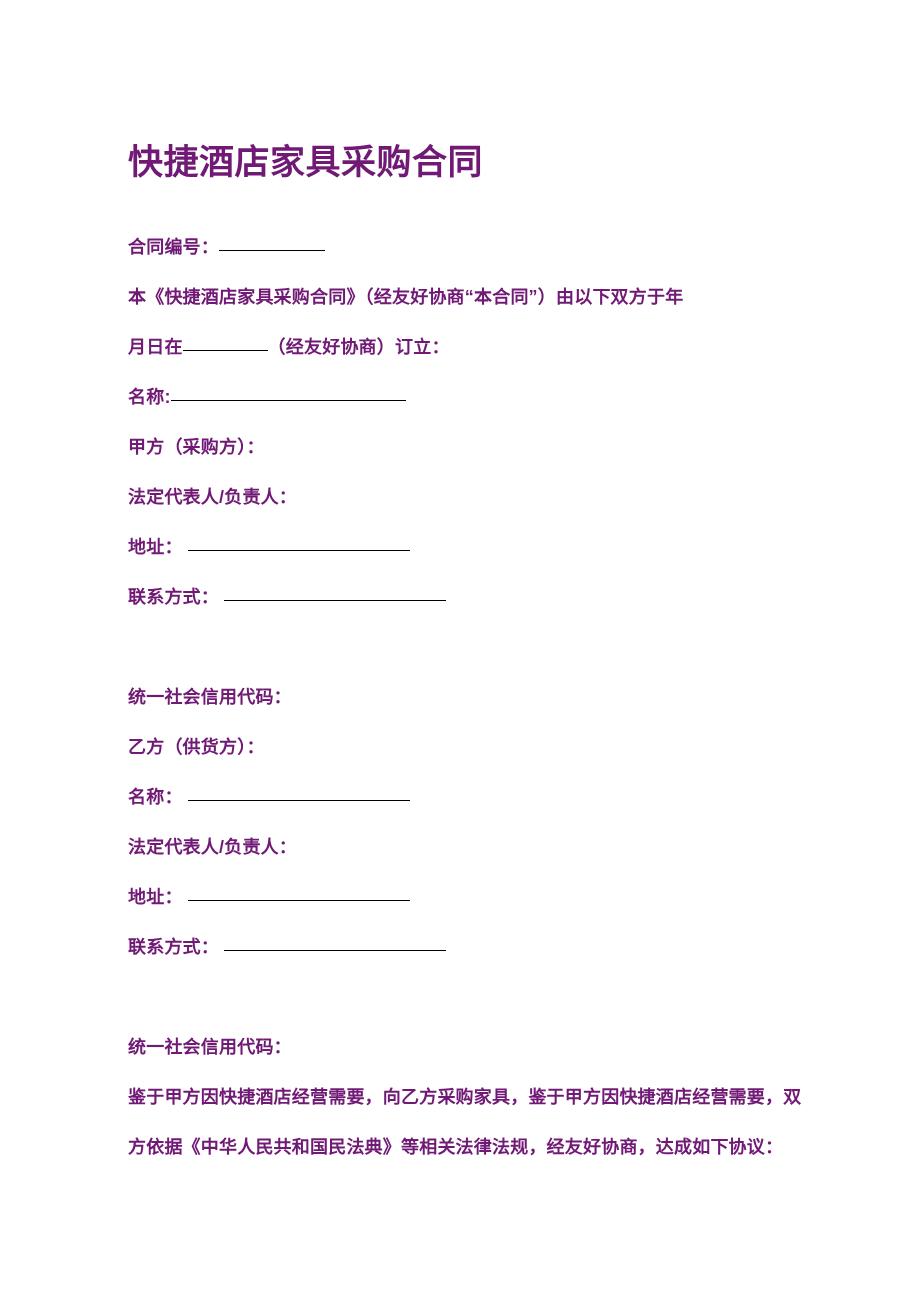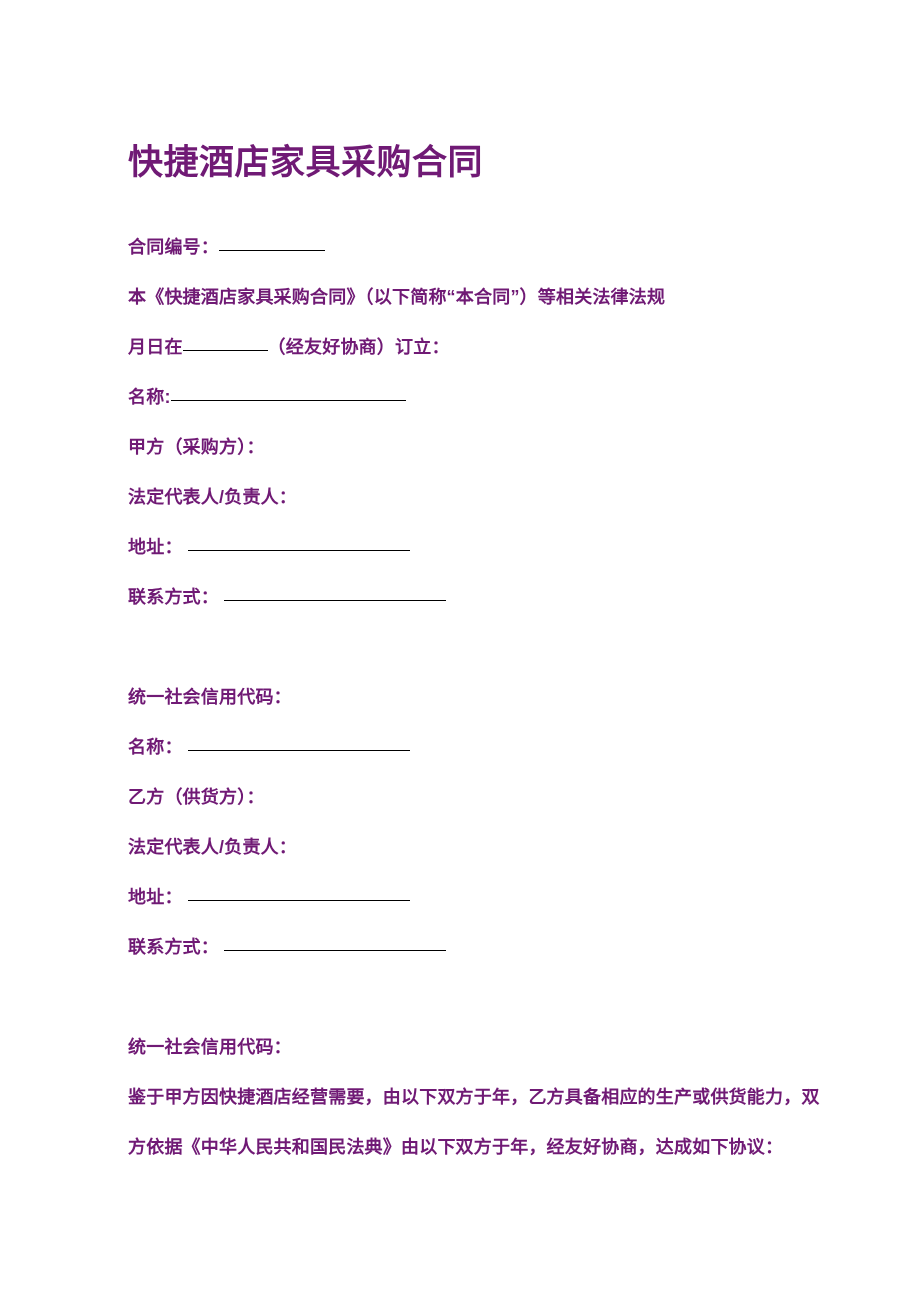--- a/index.html
+++ b/index.html
@@ -73,47 +73,47 @@
 <div class="page">
 
   <div class="doc-body">
 
     <h1 class="doc-title">快捷酒店家具采购合同</h1>
 
     <div class="lines">
 
       <div class="line"><span>合同编号：</span><span class="blank w-md"></span></div>
 
-      <div class="line">本《快捷酒店家具采购合同》（以下简称“本合同”）等相关法律法规</div>
+      <div class="line">本《快捷酒店家具采购合同》（经友好协商“本合同”）由以下双方于年</div>
 
       <div class="line"><span>月日在</span><span class="blank w-sm"></span><span>（经友好协商）订立：</span></div>
 
       <div class="line"><span>名称:</span><span class="blank w-xl"></span></div>
 
       <div class="line">甲方（采购方）：</div>
 
       <div class="line">法定代表人/负责人：</div>
 
       <div class="line"><span>地址：</span><span class="gap-sm"></span><span class="blank w-lg"></span></div>
 
       <div class="line"><span>联系方式：</span><span class="gap-sm"></span><span class="blank w-lg"></span></div>
 
       <div class="line spacer-before">统一社会信用代码：</div>
 
+      <div class="line">乙方（供货方）：</div>
+
       <div class="line"><span>名称：</span><span class="gap-sm"></span><span class="blank w-lg"></span></div>
-
-      <div class="line">乙方（供货方）：</div>
 
       <div class="line">法定代表人/负责人：</div>
 
       <div class="line"><span>地址：</span><span class="gap-sm"></span><span class="blank w-lg"></span></div>
 
       <div class="line"><span>联系方式：</span><span class="gap-sm"></span><span class="blank w-lg"></span></div>
 
       <div class="line spacer-before">统一社会信用代码：</div>
 
-      <div class="line">鉴于甲方因快捷酒店经营需要，由以下双方于年，乙方具备相应的生产或供货能力，双</div>
+      <div class="line">鉴于甲方因快捷酒店经营需要，向乙方采购家具，鉴于甲方因快捷酒店经营需要，双</div>
 
-      <div class="line">方依据《中华人民共和国民法典》由以下双方于年，经友好协商，达成如下协议：</div>
+      <div class="line">方依据《中华人民共和国民法典》等相关法律法规，经友好协商，达成如下协议：</div>
 
     </div>
   </div>
 </div>
 
 </body></html>

